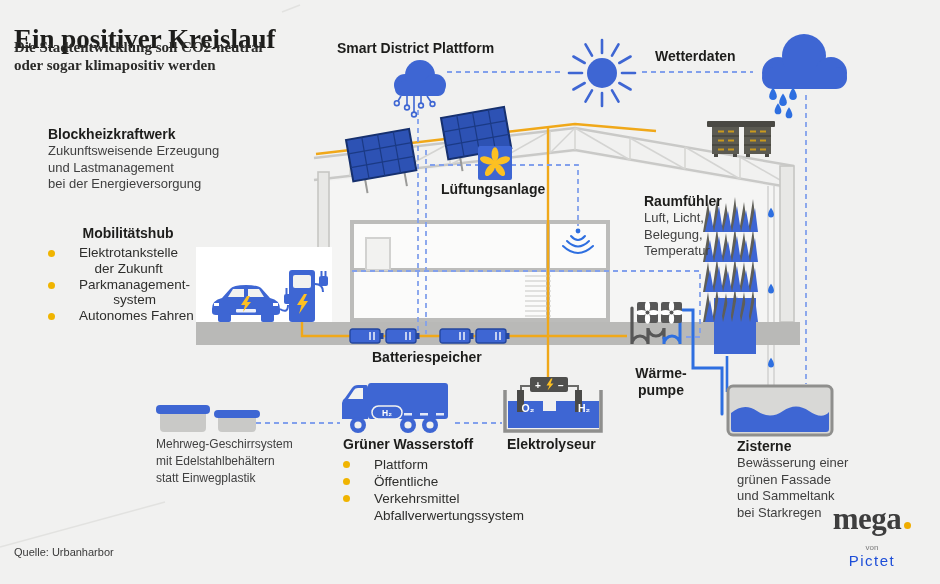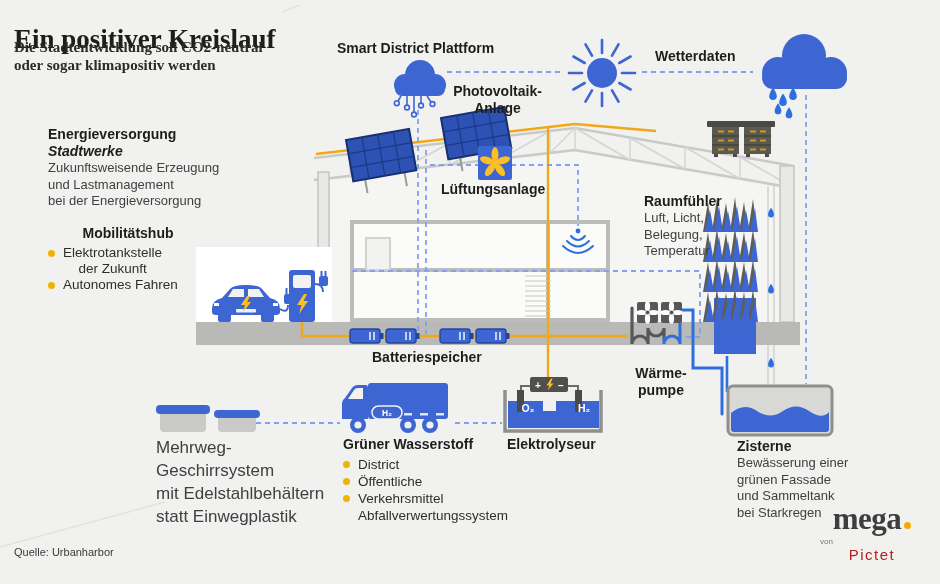--- a/index.html
+++ b/index.html
@@ -6,33 +6,33 @@
   .stage{position:relative;width:940px;height:584px;background:#f1f1f0;overflow:hidden;
          font-family:"Liberation Sans",sans-serif;color:#1d1d1b;}
   .stage svg.scene{position:absolute;left:0;top:0;}
   .lbl{position:absolute;font:700 14px/17px "Liberation Sans",sans-serif;color:#1d1d1b;white-space:pre-line;}
   .center{text-align:center;}
   .block{position:absolute;}
   .h{font:700 14px/17px "Liberation Sans",sans-serif;color:#1d1d1b;}
   .h-it{font:700 italic 14px/17px "Liberation Sans",sans-serif;color:#1d1d1b;}
   .body{font:400 13px/16.5px "Liberation Sans",sans-serif;color:#404040;white-space:pre-line;}
   .bullets{margin-top:3px;}
-  .brow{display:flex;gap:8px;}
+  .brow{display:flex;gap:24px;}
   .dot{flex:0 0 auto;width:7px;height:7px;border-radius:50%;background:#f0b400;margin-top:5px;}
   .btxt{font:400 13.5px/15.8px "Liberation Sans",sans-serif;color:#2e2e2c;white-space:pre-line;}
   .btxt2{font:400 13.5px/17px "Liberation Sans",sans-serif;color:#2e2e2c;white-space:pre-line;}
   .title{position:absolute;font:700 27px/30px "Liberation Serif",serif;color:#1d1d1b;}
   .subtitle{position:absolute;font:700 15px/17.5px "Liberation Serif",serif;color:#2b2b29;white-space:pre-line;}
   .source{position:absolute;font:400 11px/13px "Liberation Sans",sans-serif;color:#3a3a3a;}
   .logo{position:absolute;left:820px;top:503px;width:104px;}
   .logo .mega-row{display:flex;align-items:baseline;justify-content:center;}
   .logo .mega{font:700 31px/32px "Liberation Serif",serif;color:#3e3e3e;letter-spacing:-0.5px;}
   .logo .mega-dot{width:7px;height:7px;border-radius:50%;background:#f0ad00;margin-left:3px;}
-  .logo .von{font:400 8px/9px "Liberation Sans",sans-serif;color:#7a7a7a;text-align:left;margin-top:2px;}
-  .logo .pictet{font:400 15px/17px "Liberation Sans",sans-serif;color:#b91c1c;letter-spacing:1.5px;text-align:center;}
+  .logo .von{font:400 8px/9px "Liberation Sans",sans-serif;color:#7a7a7a;text-align:center;margin-top:8px;}
+  .logo .pictet{font:400 15px/17px "Liberation Sans",sans-serif;color:#1d4ed8;letter-spacing:1.5px;text-align:center;}
   svg text{font-family:"Liberation Sans","DejaVu Sans",sans-serif;}
 </style>
 </head>
 <body>
 
 <div class="stage">
 
 <svg class="scene" width="940" height="584" viewBox="0 0 940 584">
 
   <g stroke="#e2e2e0" stroke-width="1.5">
@@ -412,80 +412,82 @@
     <path transform="translate(771,288) scale(0.7)" d="M0 -6 C2.8 -2 4.2 1.4 4.2 3.6 A4.2 4.2 0 1 1 -4.2 3.6 C-4.2 1.4 -2.8 -2 0 -6 Z"></path>
     <path transform="translate(771,362) scale(0.7)" d="M0 -6 C2.8 -2 4.2 1.4 4.2 3.6 A4.2 4.2 0 1 1 -4.2 3.6 C-4.2 1.4 -2.8 -2 0 -6 Z"></path>
   </g>
 </svg>
 
 <div class="title" style="left:14px;top:8px;margin-top:16px;">Ein positiver Kreislauf</div>
 <div class="subtitle" style="left:14px;top:39px;">Die Stadtentwicklung soll CO2-neutral
 oder sogar klimapositiv werden</div>
 
 <div class="lbl" style="left:337px;top:40px;">Smart District Plattform</div>
-<div class="lbl center" style="left:420px;top:83px;width:155px;">Photovoltaik-
-Anlage</div>
 <div class="lbl" style="left:655px;top:48px;">Wetterdaten</div>
 <div class="lbl" style="left:441px;top:181px;">Lüftungsanlage</div>
 <div class="lbl" style="left:372px;top:349px;">Batteriespeicher</div>
 <div class="lbl center" style="left:612px;top:365px;width:98px;">Wärme-
 pumpe</div>
 <div class="lbl" style="left:507px;top:436px;">Elektrolyseur</div>
 
 <div class="block" style="left:48px;top:126px;width:210px;">
-  <div class="h">Energieversorgung</div>
-  <div class="h-it">Stadtwerke</div>
+  <div class="h">Blockheizkraftwerk</div>
   <div class="body">Zukunftsweisende Erzeugung
 und Lastmanagement
 bei der Energieversorgung</div>
 </div>
 
 <div class="block" style="left:48px;top:225px;width:160px;text-align:center;">
   <div class="h">Mobilitätshub</div>
   <div class="bullets">
     <div class="brow">
           <span class="dot"></span>
           <span class="btxt">Elektrotankstelle
 der Zukunft</span>
         </div>
     <div class="brow">
           <span class="dot"></span>
+          <span class="btxt">Parkmanagement-
+system</span>
+        </div>
+    <div class="brow">
+          <span class="dot"></span>
           <span class="btxt">Autonomes Fahren</span>
         </div>
   </div>
 </div>
 
 <div class="block" style="left:620px;top:193px;width:110px;margin-left:24px;">
   <div class="h">Raumfühler</div>
   <div class="body">Luft, Licht,
 Belegung,
 Temperatur</div>
 </div>
 
 <div class="block" style="left:343px;top:436px;width:200px;">
   <div class="h">Grüner Wasserstoff</div>
   <div class="bullets">
     <div class="brow">
           <span class="dot"></span>
-          <span class="btxt2">District</span>
+          <span class="btxt2">Plattform</span>
         </div>
     <div class="brow">
           <span class="dot"></span>
           <span class="btxt2">Öffentliche</span>
         </div>
     <div class="brow">
           <span class="dot"></span>
           <span class="btxt2">Verkehrsmittel
 Abfallverwertungssystem</span>
         </div>
   </div>
 </div>
 
 <div class="block" style="left:156px;top:436px;width:185px;">
-  <div class="body" style="font-size:17px;line-height:23px;">Mehrweg-Geschirrsystem
+  <div class="body" style="font-size:12px;line-height:17px;">Mehrweg-Geschirrsystem
 mit Edelstahlbehältern
 statt Einwegplastik</div>
 </div>
 
 <div class="block" style="left:737px;top:438px;width:135px;">
   <div class="h">Zisterne</div>
   <div class="body">Bewässerung einer
 grünen Fassade
 und Sammeltank
 bei Starkregen</div>

